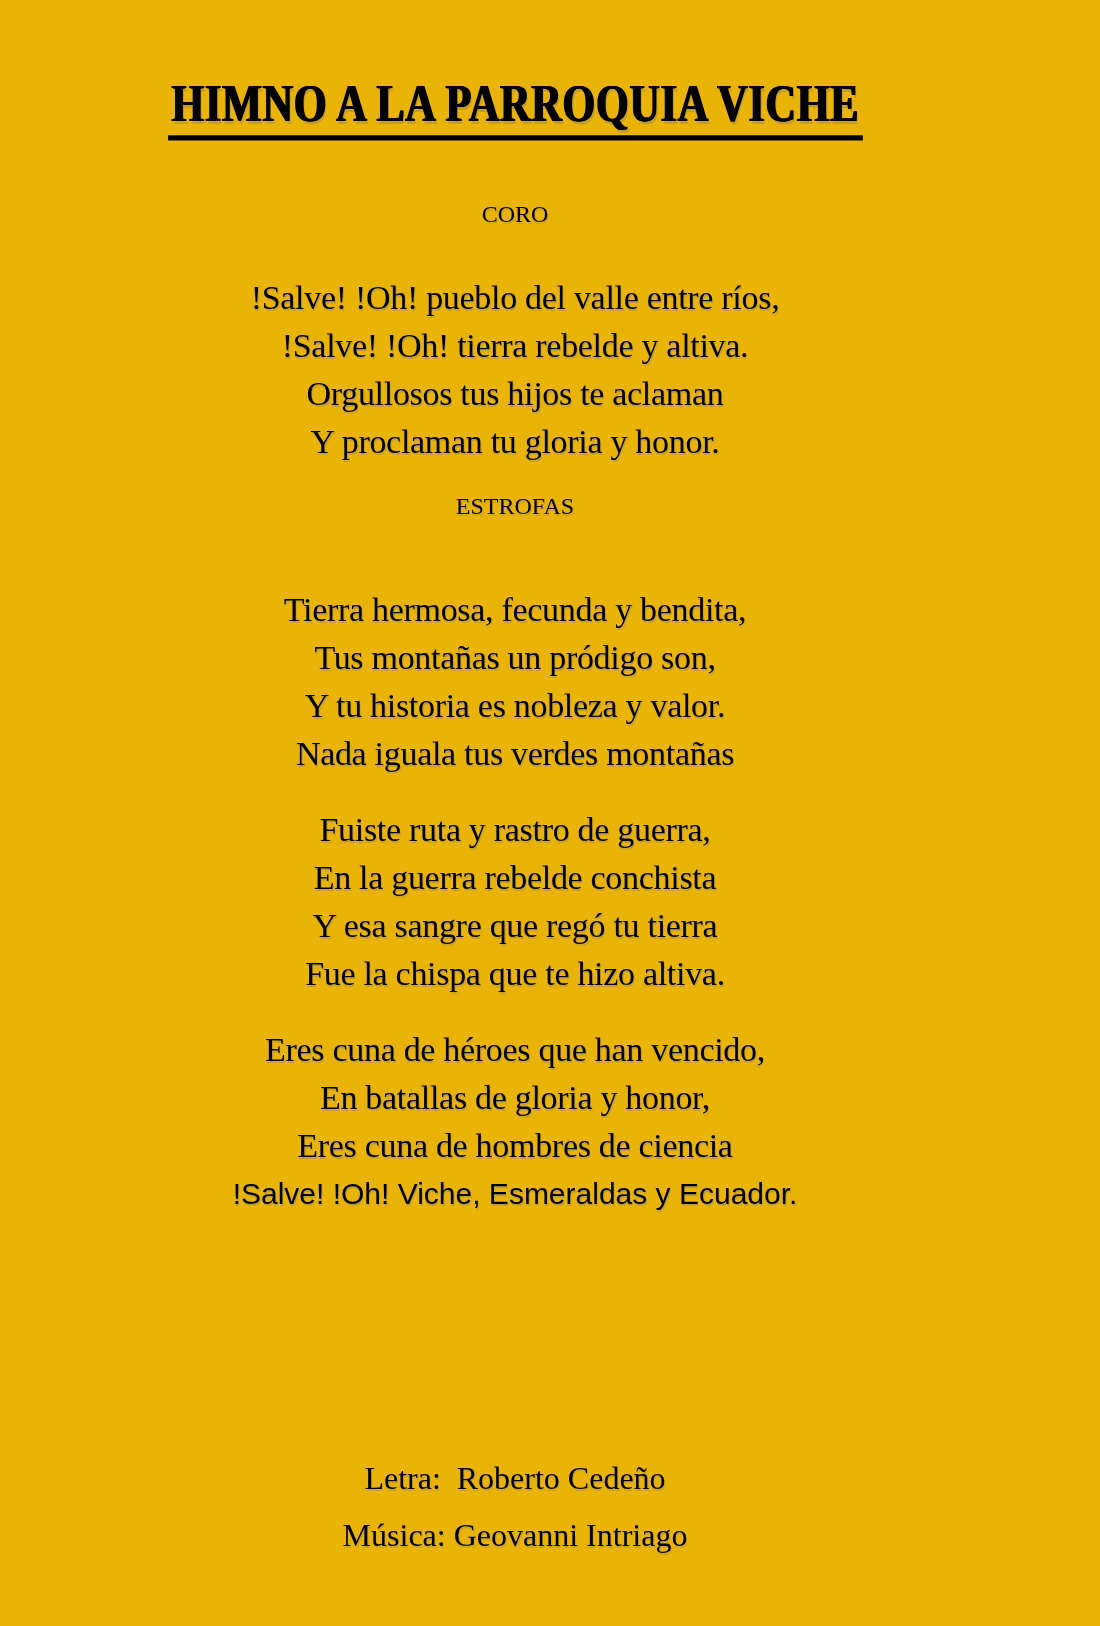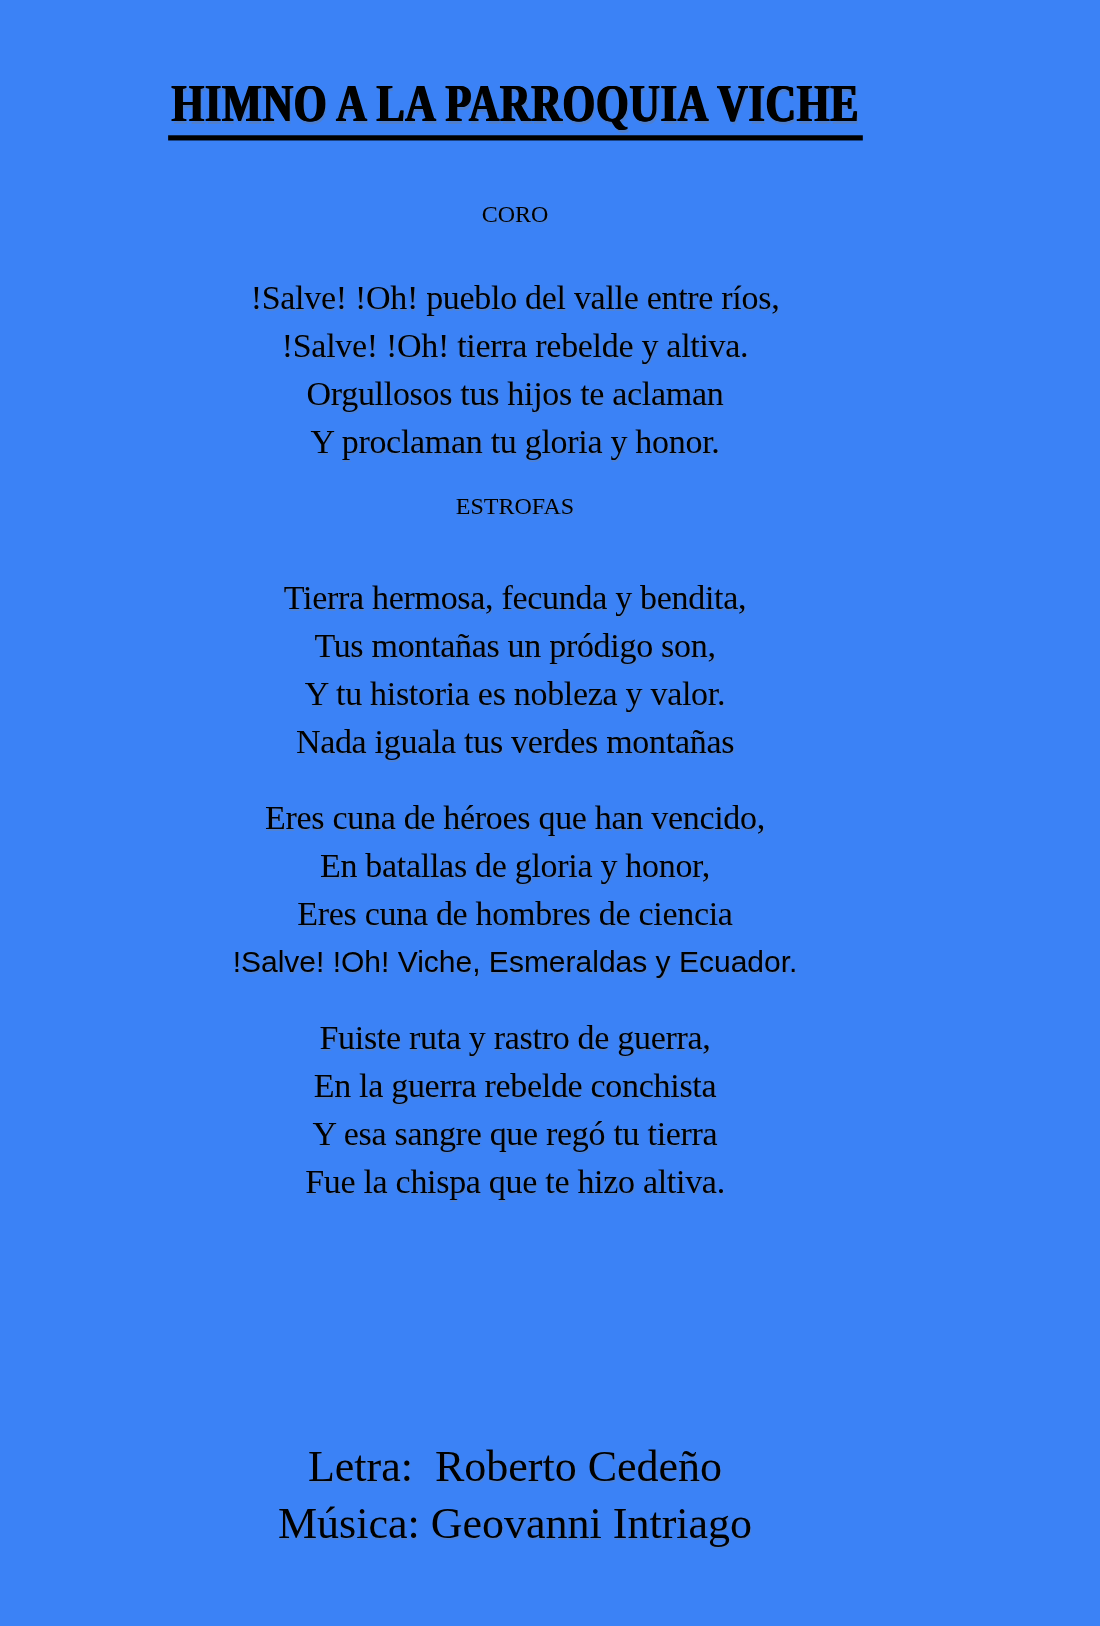--- a/index.html
+++ b/index.html
@@ -4,21 +4,21 @@
 <style>
   html, body {
     margin: 0;
     padding: 0;
     background: #ffffff;
   }
   .page {
     position: relative;
     width: 1100px;
     height: 1626px;
-    background: #3b82f6;
+    background: #eab308;
     color: #000000;
     font-family: "Liberation Serif", serif;
     overflow: hidden;
     box-sizing: border-box;
     padding-top: 76px;
     padding-right: 70px; 
   }
   .title-row {
     text-align: center;
   }
@@ -48,34 +48,34 @@
   .coro-heading { margin-top: 52px; }
   .estrofas-heading { margin-top: 16px; }
   .verse {
     text-align: center;
     font-size: 34px;
     line-height: 48px;
     letter-spacing: -0.3px;
     text-shadow: 1px 2px 0 rgba(130,130,130,0.35);
   }
   .coro-verse { margin-top: 36px; }
-  .stanza-1 { margin-top: 44px; }
+  .stanza-1 { margin-top: 56px; }
   .stanza-2 { margin-top: 28px; }
   .stanza-3 { margin-top: 28px; }
   .verse-line { min-height: 48px; }
   .verse-line-sans {
     font-family: "Liberation Sans", sans-serif;
     font-size: 30px;
     line-height: 48px;
     letter-spacing: 0;
   }
   .credits {
     margin-top: 232px;
     text-align: center;
-    font-size: 44px;
+    font-size: 32px;
     line-height: 57px;
     text-shadow: 1px 2px 0 rgba(130,130,130,0.3);
   }
   .credit-line {
     white-space: pre-wrap;
   }
 </style>
 </head>
 <body>
 
@@ -96,32 +96,32 @@
 
   <div class="section-heading estrofas-heading">ESTROFAS</div>
 
   <div class="verse stanza-1">
     <div class="verse-line">Tierra hermosa, fecunda y bendita,</div>
     <div class="verse-line">Tus montañas un pródigo son,</div>
     <div class="verse-line">Y tu historia es nobleza y valor.</div>
     <div class="verse-line">Nada iguala tus verdes montañas</div>
   </div>
 
+  <div class="verse stanza-2">
+    <div class="verse-line">Fuiste ruta y rastro de guerra,</div>
+    <div class="verse-line">En la guerra rebelde conchista</div>
+    <div class="verse-line">Y esa sangre que regó tu tierra</div>
+    <div class="verse-line">Fue la chispa que te hizo altiva.</div>
+  </div>
+
   <div class="verse stanza-3">
     <div class="verse-line">Eres cuna de héroes que han vencido,</div>
     <div class="verse-line">En batallas de gloria y honor,</div>
     <div class="verse-line">Eres cuna de hombres de ciencia</div>
     <div class="verse-line verse-line-sans">!Salve! !Oh! Viche, Esmeraldas y Ecuador.</div>
-  </div>
-
-  <div class="verse stanza-2">
-    <div class="verse-line">Fuiste ruta y rastro de guerra,</div>
-    <div class="verse-line">En la guerra rebelde conchista</div>
-    <div class="verse-line">Y esa sangre que regó tu tierra</div>
-    <div class="verse-line">Fue la chispa que te hizo altiva.</div>
   </div>
 
   <div class="credits">
     <div class="credit-line">Letra:  Roberto Cedeño</div>
     <div class="credit-line">Música: Geovanni Intriago</div>
   </div>
 
 </div>
 
 </body></html>

